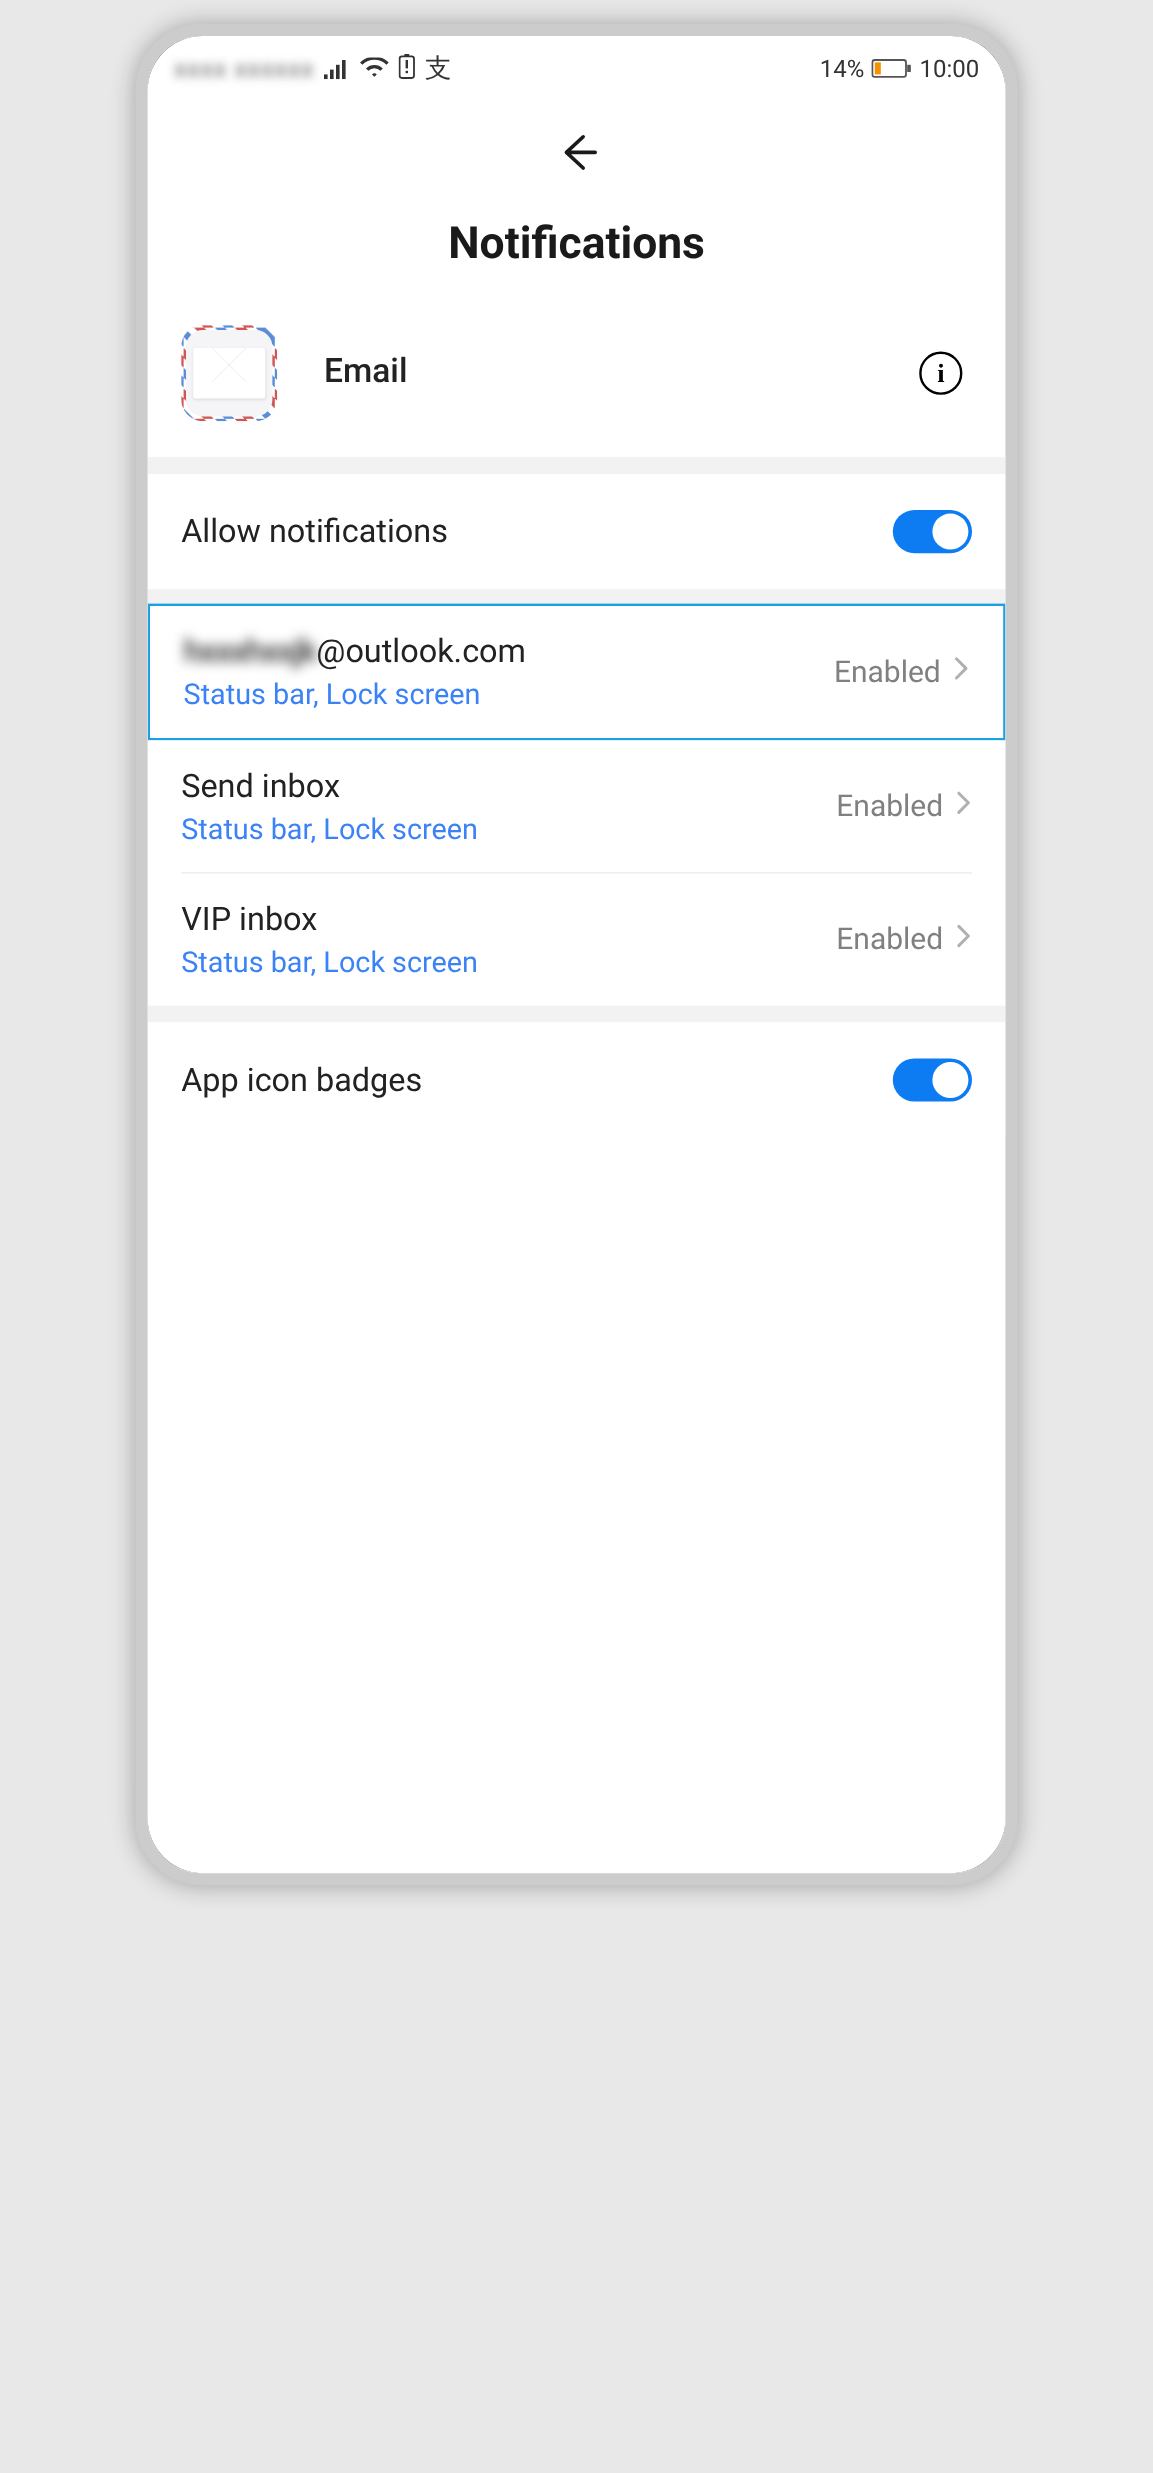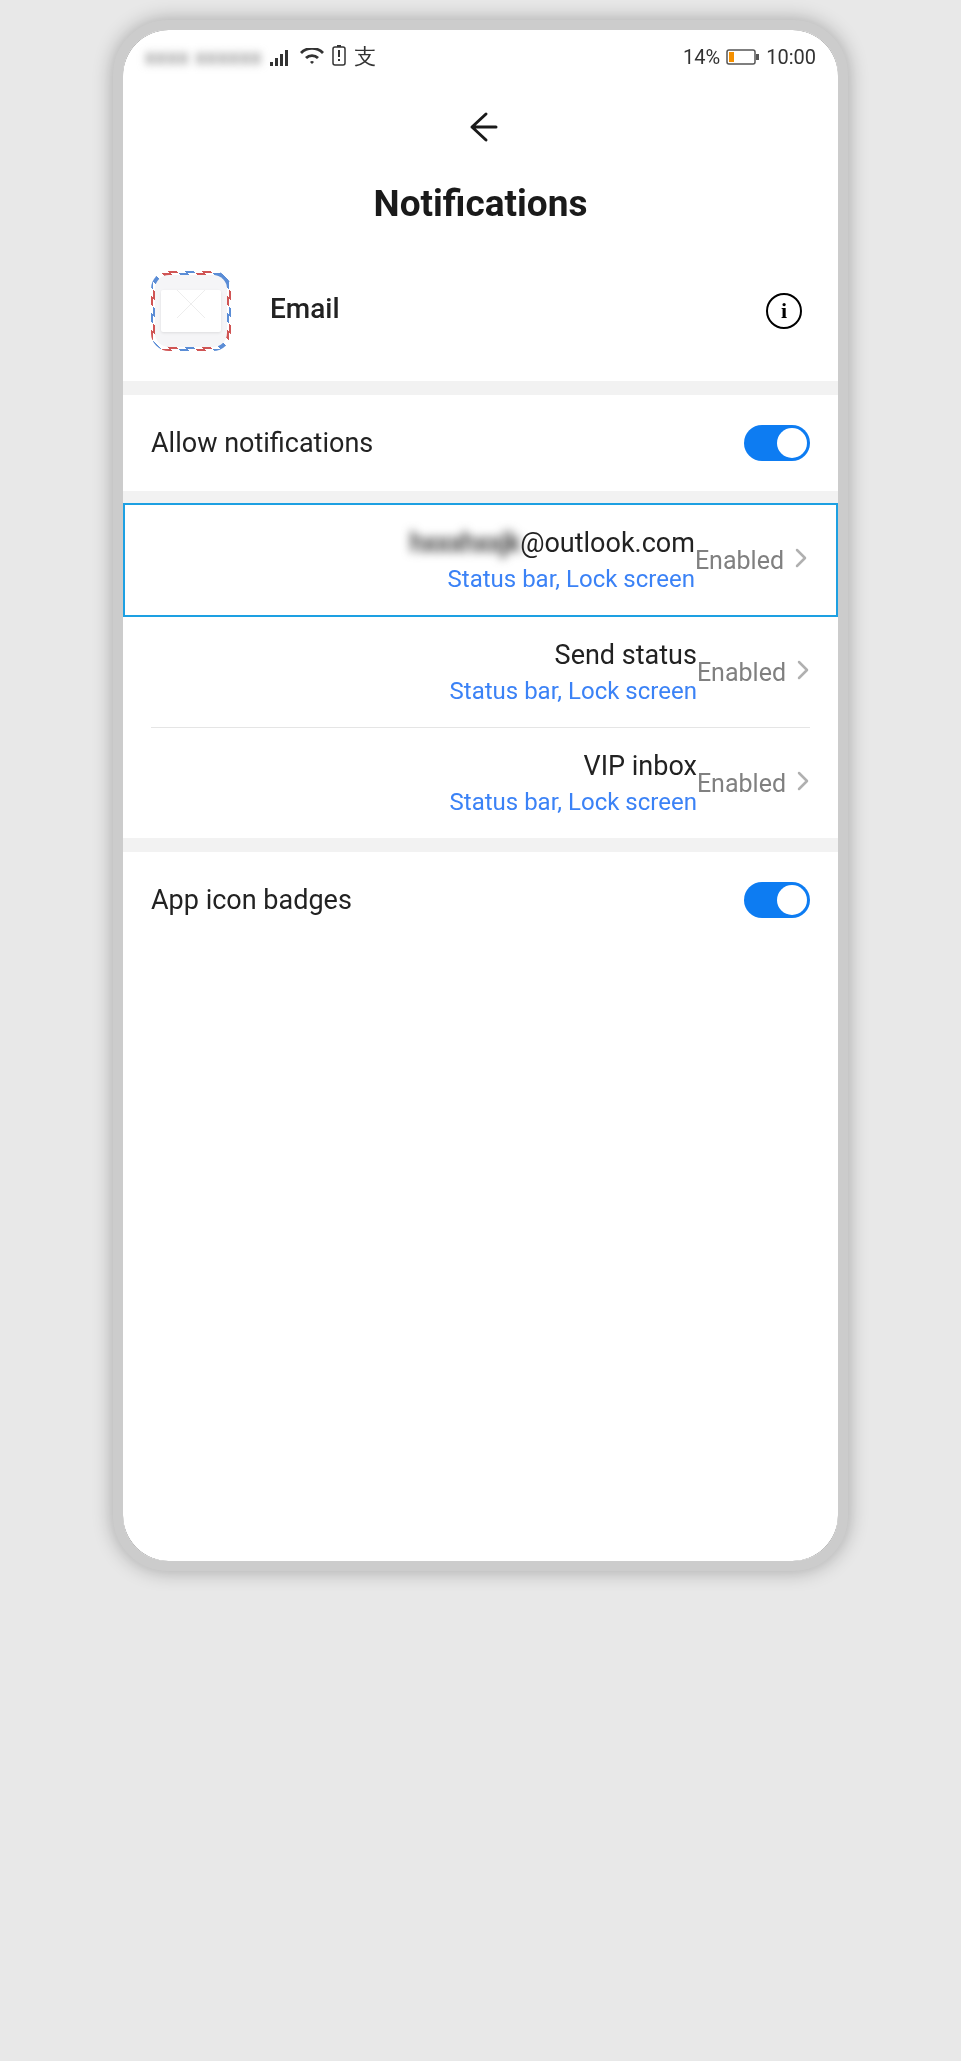--- a/index.html
+++ b/index.html
@@ -113,21 +113,21 @@
       display: flex;
       align-items: center;
       justify-content: space-between;
       padding: 22px 28px;
       background: #fff;
     }
     .channel-row.highlighted {
       border: 2.5px solid #1da0e2;
       margin-top: -2px;
     }
-    .channel-left { flex: 1; text-align: right; }
+    .channel-left { flex: 1; }
     .channel-title { font-size: 27px; color: #222; margin-bottom: 6px; }
     .channel-title .blurred-inline { filter: blur(5px); letter-spacing: -1px; color: #444; font-weight: 600; }
     .channel-subtitle { font-size: 24px; color: #3b82f6; }
     .channel-right { display: flex; align-items: flex-end; gap: 10px; }
     .channel-status { font-size: 25px; color: #808080; }
     .chevron { color: #b0b0b0; font-size: 26px; }
     .thin-divider { height: 1px; background: #e5e5e5; margin: 0 28px; }
   </style>
 </head>
 <body>
@@ -216,21 +216,21 @@
         <span class="chevron">
           <svg width="14" height="22" viewBox="0 0 14 22">
               <path d="M3 3 L11 11 L3 19" fill="none" stroke="#b0b0b0" stroke-width="2.5" stroke-linecap="round" stroke-linejoin="round"></path>
             </svg>
         </span>
       </div>
     </div>
 
     <div class="channel-row">
       <div class="channel-left">
-        <div class="channel-title">Send status</div>
+        <div class="channel-title">Send inbox</div>
         <div class="channel-subtitle">Status bar, Lock screen</div>
       </div>
       <div class="channel-right">
         <span class="channel-status">Enabled</span>
         <span class="chevron">
           <svg width="14" height="22" viewBox="0 0 14 22">
               <path d="M3 3 L11 11 L3 19" fill="none" stroke="#b0b0b0" stroke-width="2.5" stroke-linecap="round" stroke-linejoin="round"></path>
             </svg>
         </span>
       </div>

